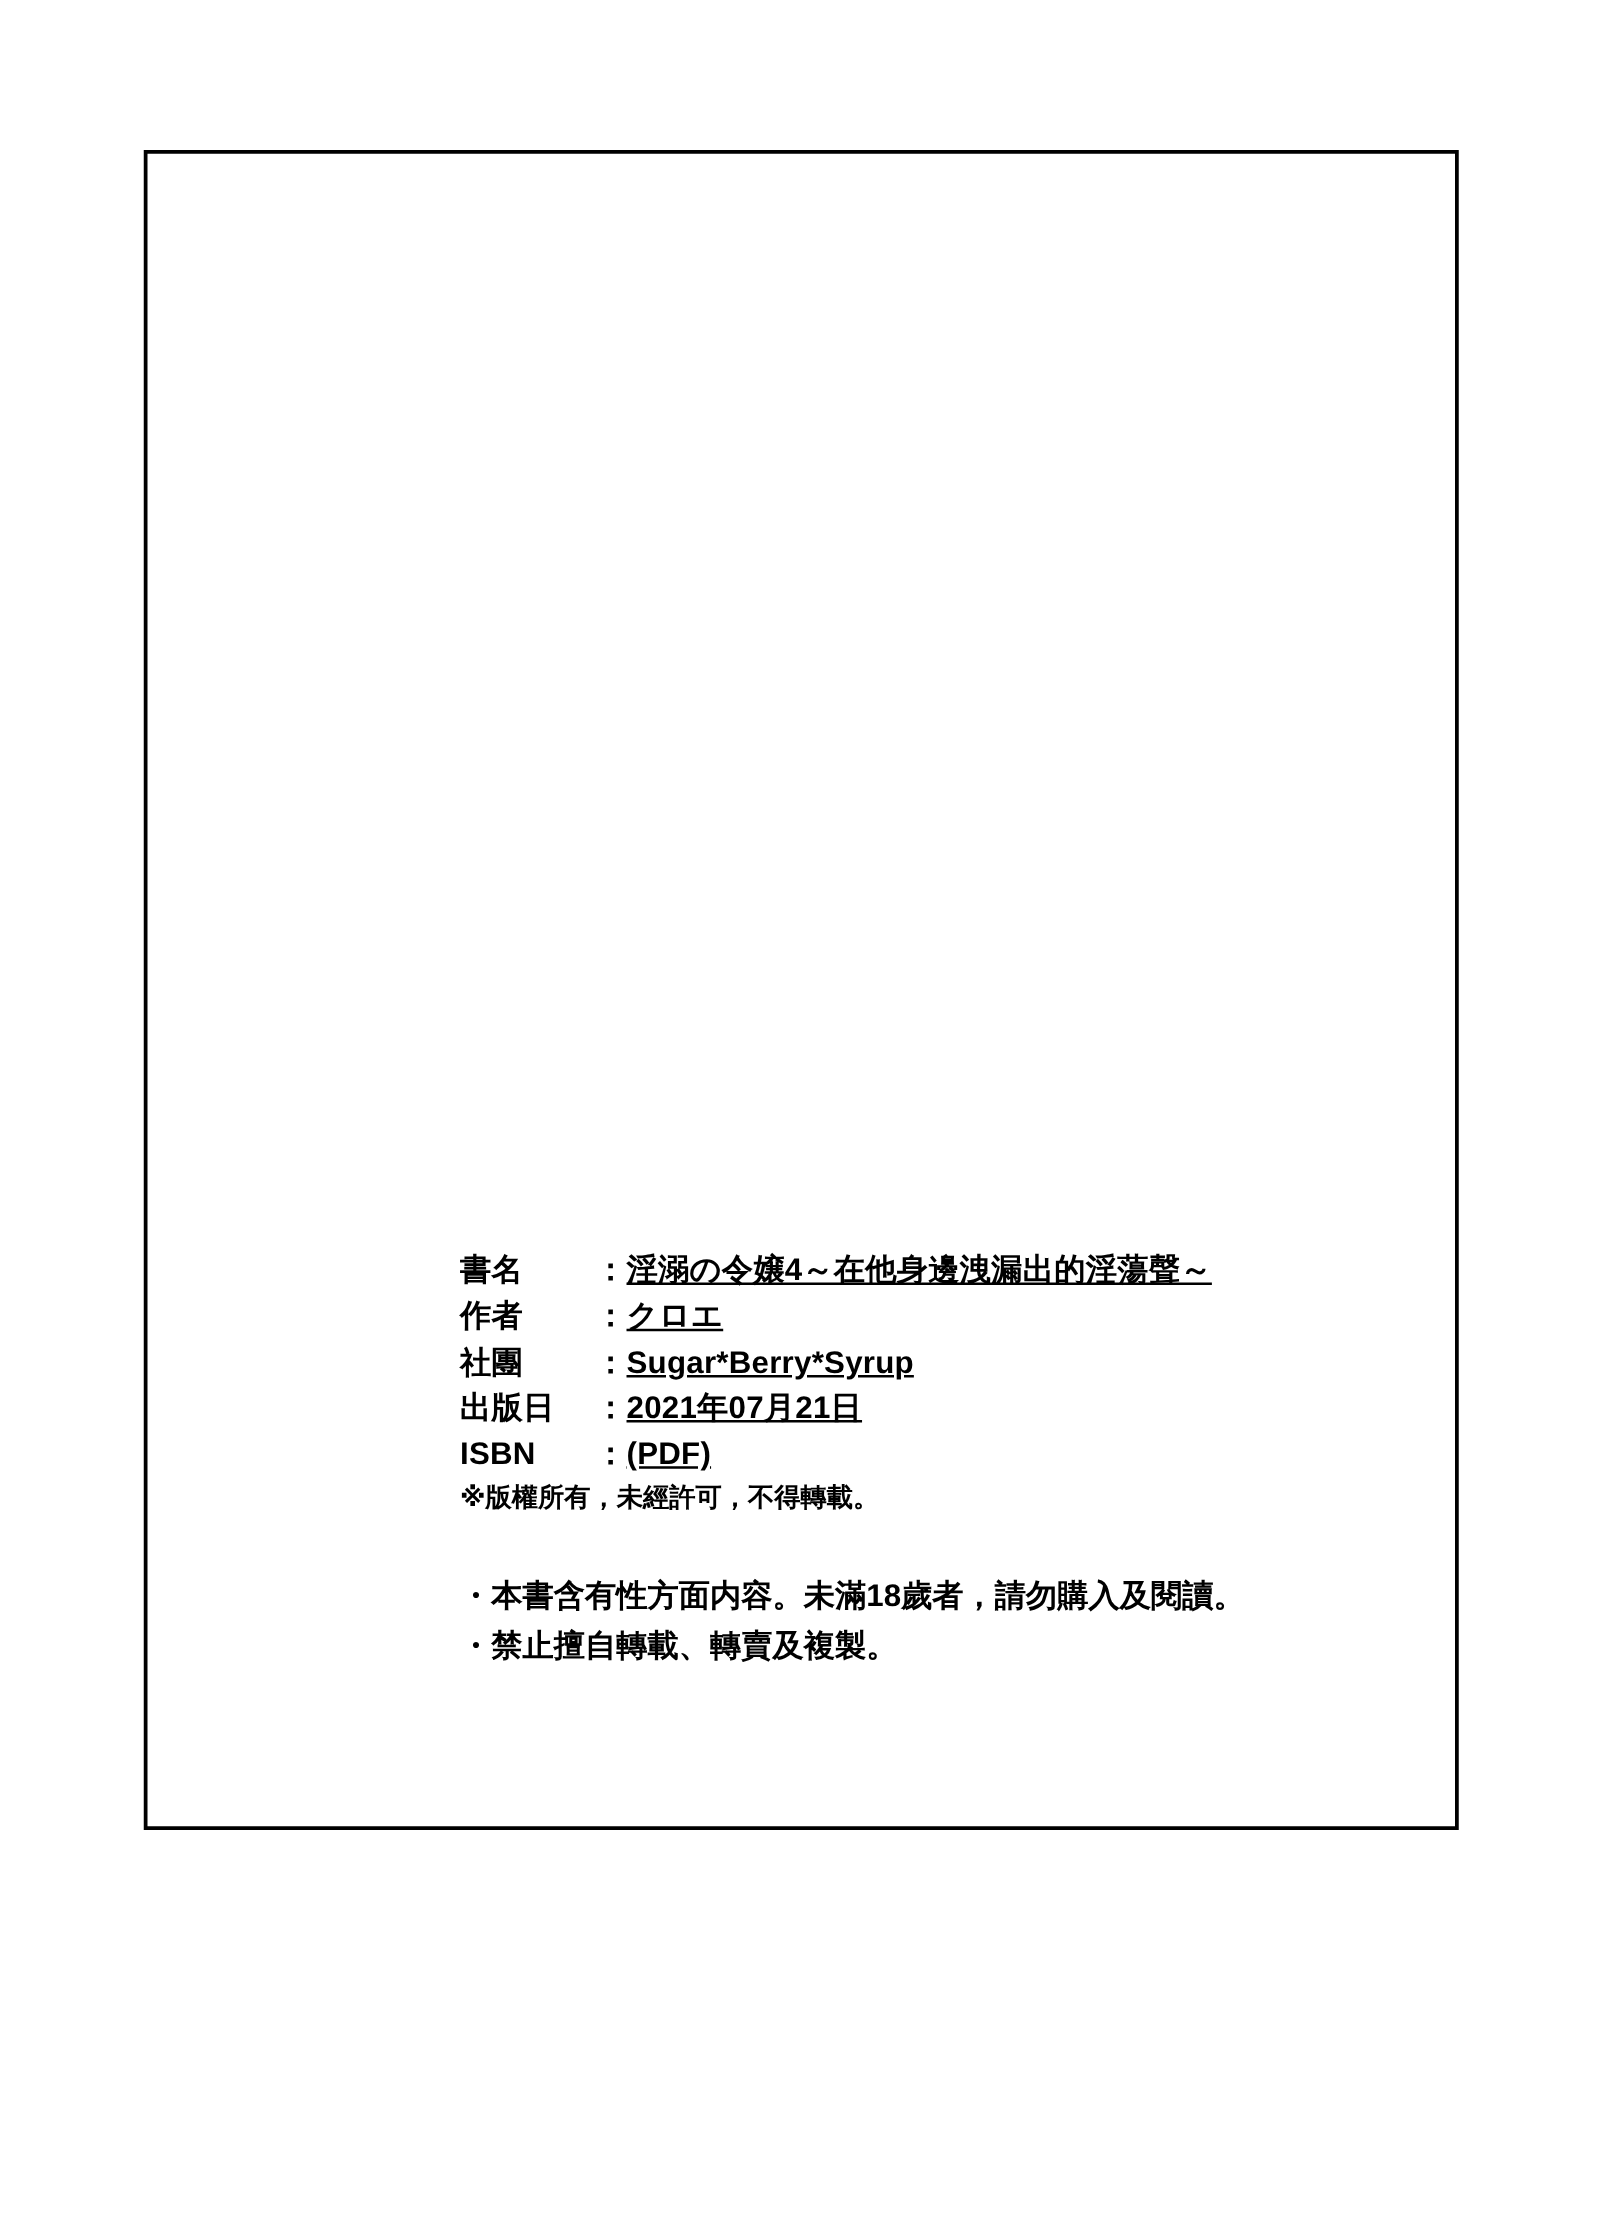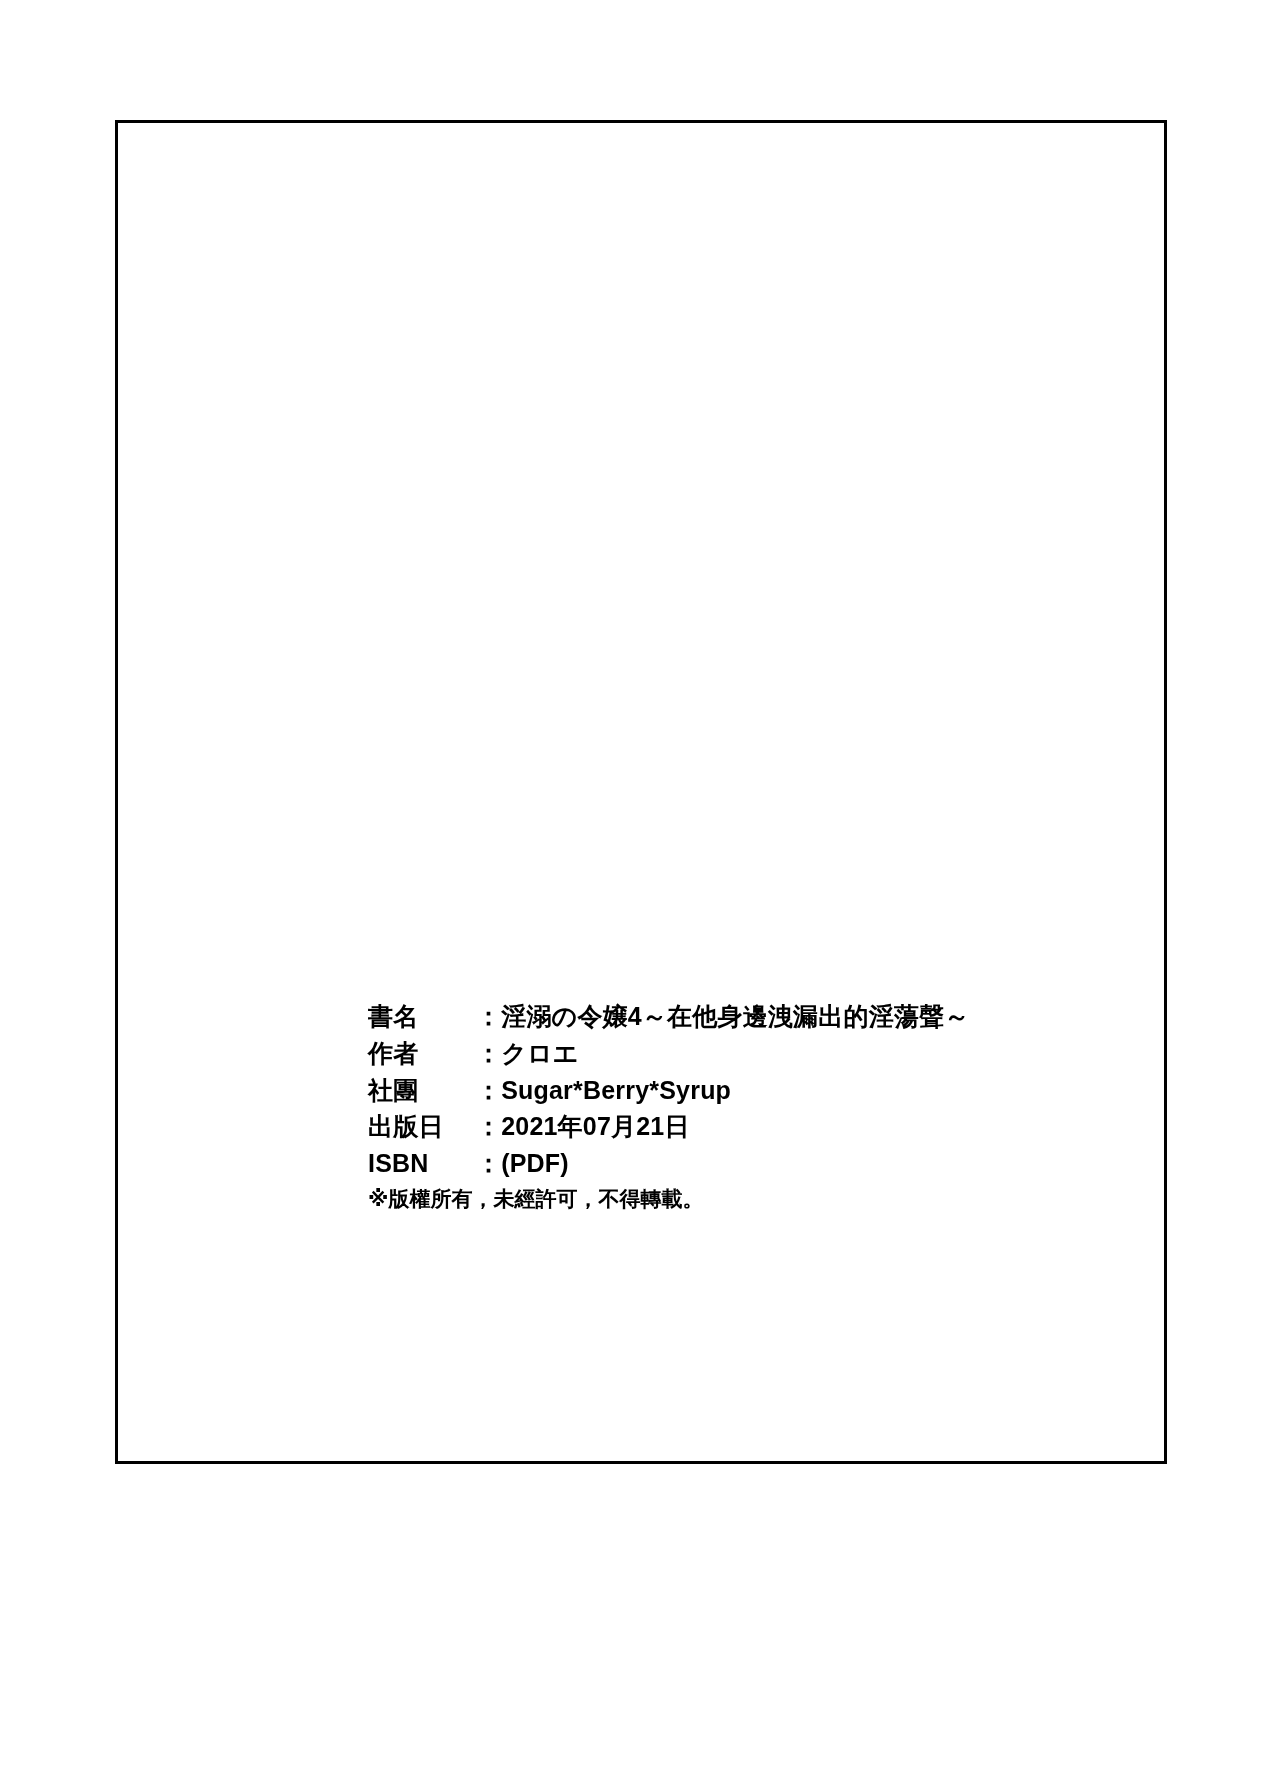--- a/index.html
+++ b/index.html
@@ -53,20 +53,21 @@
   }
   .lbl {
     width: 108px;
     padding-right: 0;
   }
   .colon {
     width: 20px;
   }
   .val {
     padding-left: 0;
+    text-decoration: underline;
   }
   .sub-line {
     font-size: 25px;
     font-weight: bold;
     line-height: 1.47;
   }
   .copyright-line {
     margin-top: 2px;
     font-size: 21px;
     font-weight: bold;
@@ -116,16 +117,20 @@
           <tr>
             <td class="lbl">ISBN</td>
             <td class="colon">：</td>
             <td class="val">(PDF)</td>
           </tr>
         </tbody>
       </table>
 
       <div class="copyright-line">※版權所有，未經許可，不得轉載。</div>
 
+      <div class="notes">
+        <div>・本書含有性方面内容。未滿18歲者，請勿購入及閱讀。</div>
+        <div>・禁止擅自轉載、轉賣及複製。</div>
+      </div>
 
     </div>
   </div>
 </div>
 
 </body></html>

